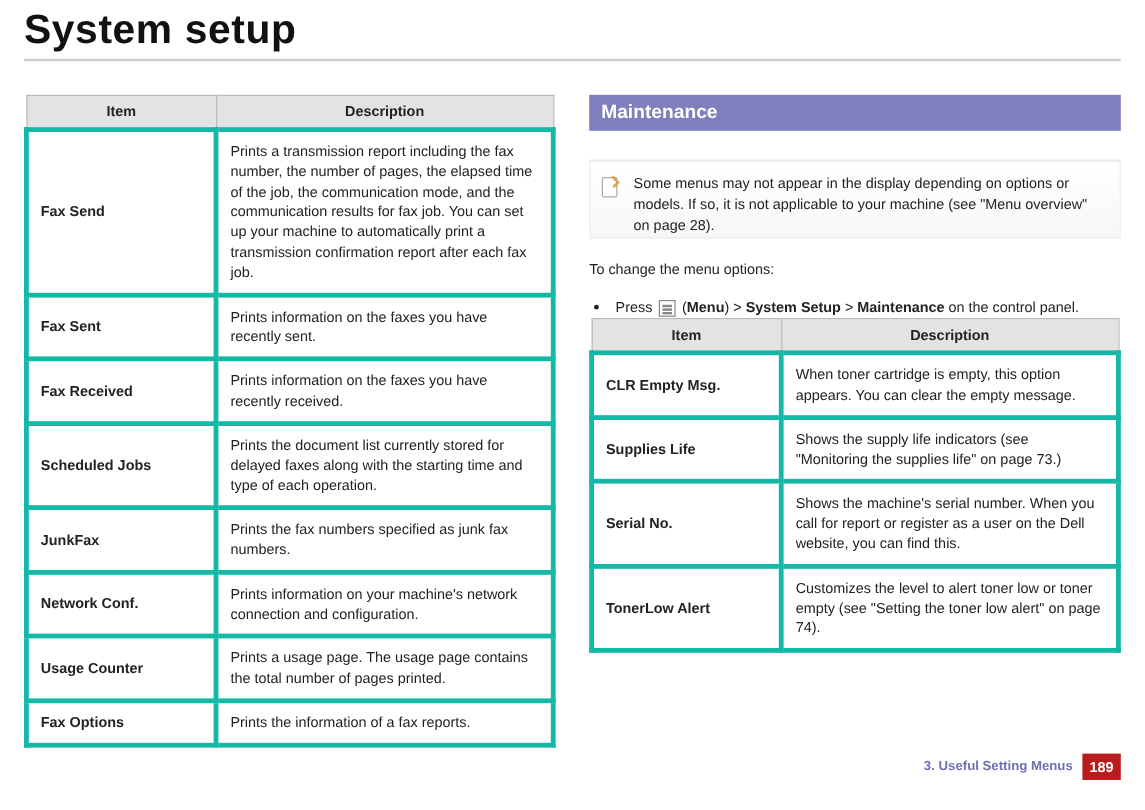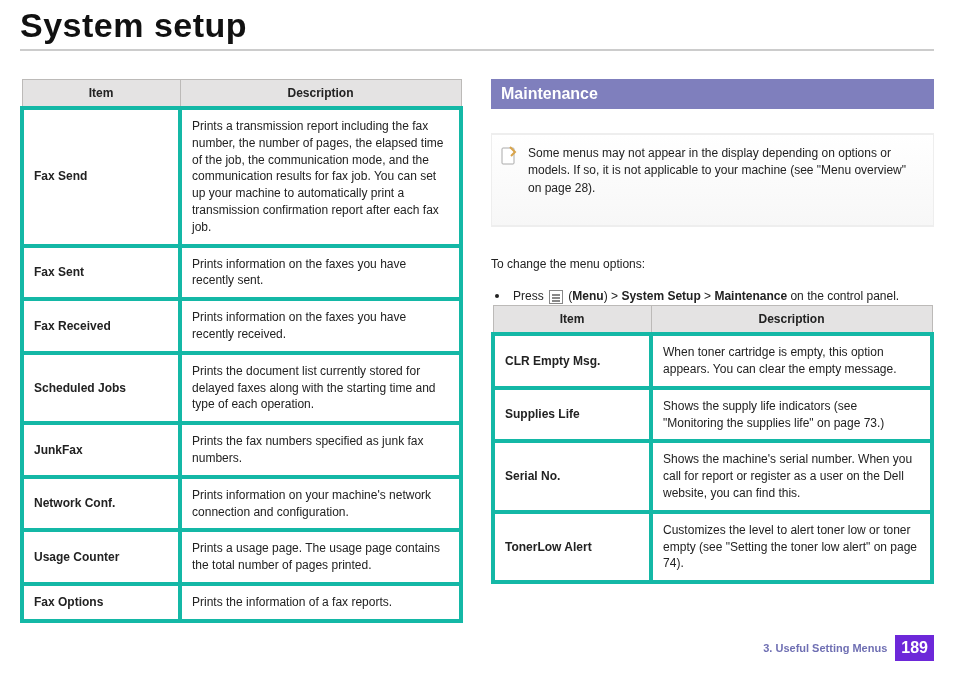--- a/index.html
+++ b/index.html
@@ -63,23 +63,23 @@
     margin-bottom: 24px;
   }
   .note-box {
     display: flex;
     align-items: flex-start;
     gap: 10px;
     border-top: 2px solid #eee;
     border-bottom: 2px solid #eee;
     border-left: 1px solid #eee;
     border-right: 1px solid #eee;
-    padding: 10px 12px 28px 8px;
+    padding: 10px 12px 0 8px;
     background: linear-gradient(#fff, #f7f7f7);
-    margin-bottom: 28px;
+    margin-bottom: 16px;
     line-height: 1.45;
   }
   .note-icon {
     width: 18px; height: 22px; flex: 0 0 18px;
     display: flex; align-items: center; justify-content: center;
     font-size: 16px;
   }
   .intro-line { margin-bottom: 14px; line-height: 1.5; }
   .bullet-row {
     display: flex;
@@ -92,28 +92,28 @@
     width: 4px; height: 4px; background:#222; border-radius:50%; flex:0 0 4px;
   }
   .menu-icon {
     display:inline-block; width:14px; height:14px; border:1px solid #888; position:relative; vertical-align:middle; margin: 0 2px;
   }
   .menu-icon::before {
     content:""; position:absolute; left:2px; top:3px; right:2px; height:2px; background:#888; box-shadow:0 3px 0 #888, 0 6px 0 #888;
   }
   .footer {
     position: absolute;
-    bottom: 14px; right: 20px;
+    bottom: 25px; right: 20px;
     display: flex; align-items: center; gap: 8px;
     font-size: 11px;
   }
   .footer .chap { color:#6f6fb3; font-weight:700; }
   .footer .pbox {
-    background:#6d28d9; color:#fff; font-weight:700;
-    padding: 4px 6px; font-size:16px;
+    background:#b91c1c; color:#fff; font-weight:700;
+    padding: 4px 6px; font-size:12px;
   }
 </style>
 </head>
 <body>
 
 <div class="title">System setup</div>
 <div class="rule"></div>
 
 <div class="columns">
 

